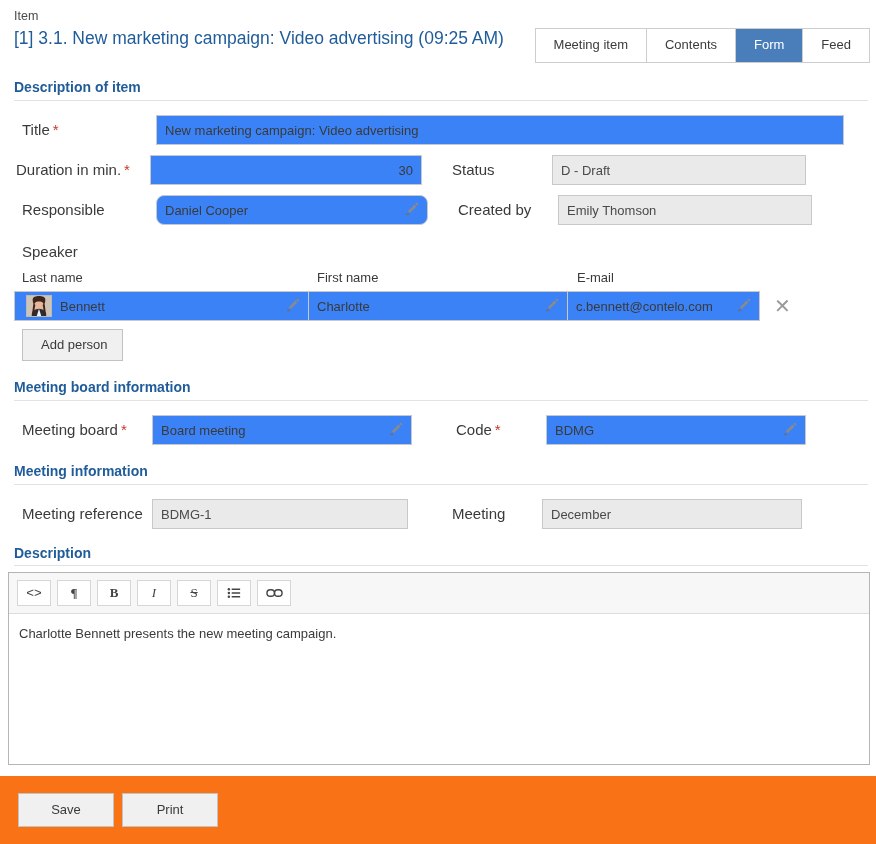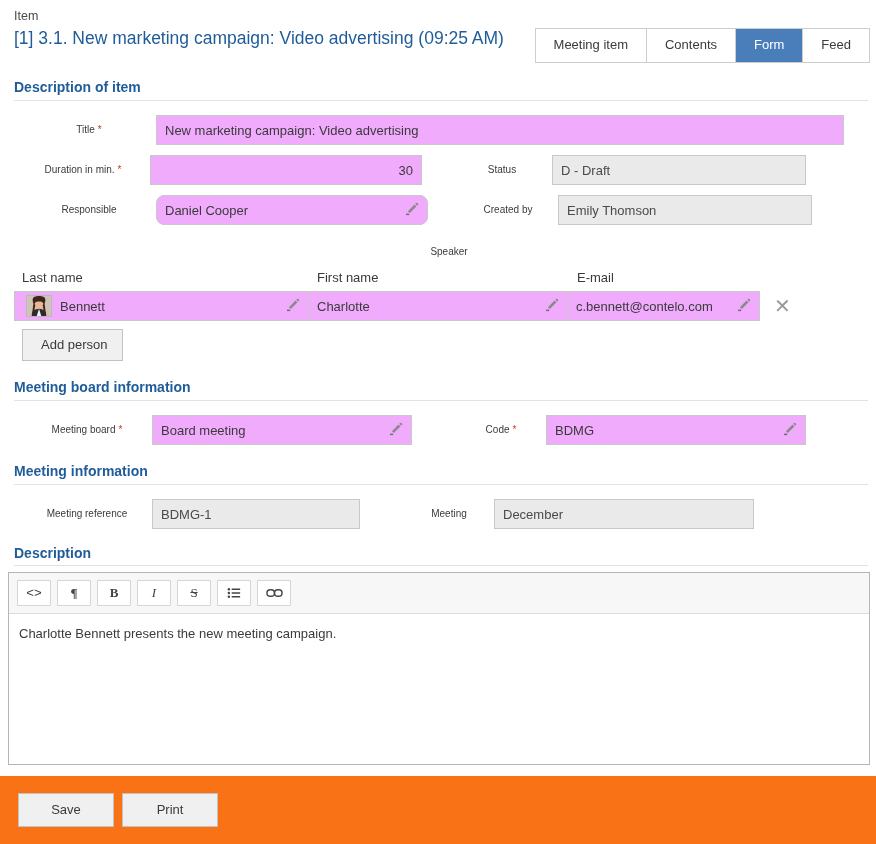--- a/index.html
+++ b/index.html
@@ -36,26 +36,26 @@
 
   
   .section-head {
     font-size: 14px; color: #1f5c99; font-weight: bold;
     padding: 0 0 5px 14px;
   }
   .rule { height: 1px; background: #e2e2e2; margin: 0 8px 0 14px; }
 
   .row { display: flex; align-items: center; }
   .label {
-    font-size: 10px; color: #3a3a3a; line-height: 18px; text-align: center;
+    font-size: 15px; color: #3a3a3a; line-height: 18px;
   }
   .req { color: #c0392b; margin-left: 3px; }
 
   .field {
-    border: 1px solid #c8c8c8; background: #f0abfc; height: 30px;
+    border: 1px solid #c8c8c8; background: #3b82f6; height: 30px;
     display: flex; align-items: center; padding: 0 8px;
     font-size: 13px; color: #3a3a3a; position: relative;
   }
   .field.readonly { background: #eaeaea; border-color: #c8c8c8; color: #4a4a4a; justify-content: center; }
   .field .val { flex: 1; overflow: hidden; white-space: nowrap; }
   .field .val.right { text-align: right; }
 
   
   .pencil { width: 16px; height: 16px; flex: none; margin-left: 4px; }
 
@@ -248,21 +248,21 @@
       </div>
     </div>
   </div>
 
   <div style="margin-top:18px;">
     <div class="section-head">Meeting information</div>
     <div class="rule"></div>
 
     <div class="row" style="margin-top:14px; padding-left:22px;">
       <div class="label" style="width:130px;">Meeting reference</div>
-      <div class="field readonly" style="width:208px;">
+      <div class="field readonly" style="width:256px;">
         <span class="val">BDMG-1</span>
       </div>
       <div class="label" style="width:134px; padding-left:44px;">Meeting</div>
       <div class="field readonly" style="width:260px;">
         <span class="val">December</span>
       </div>
     </div>
   </div>
 
   <div style="margin-top:16px;">

